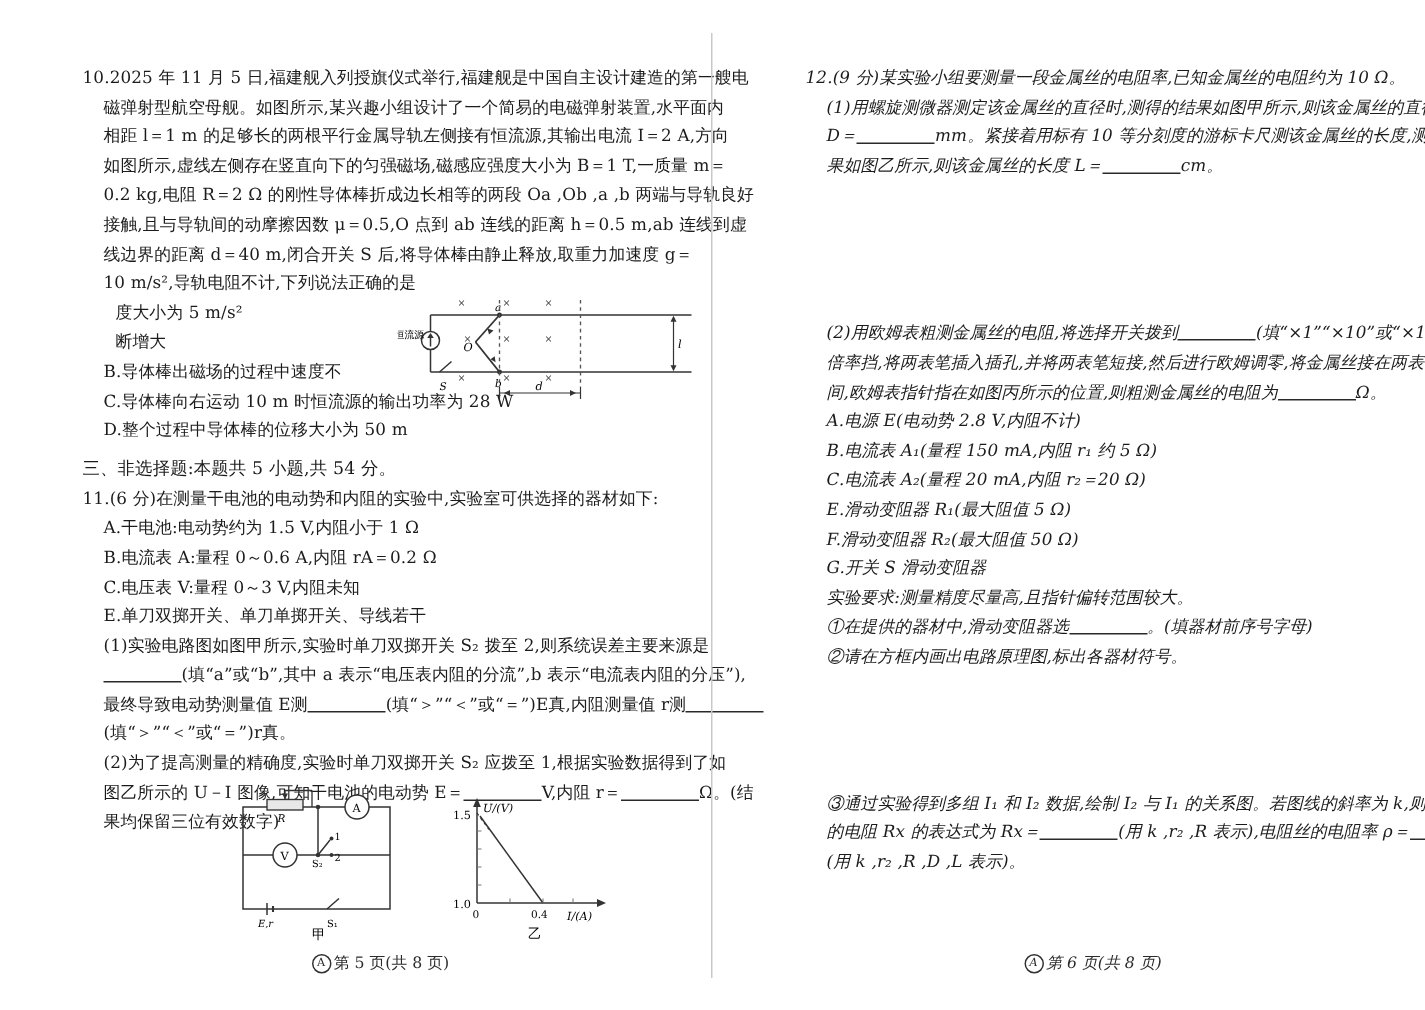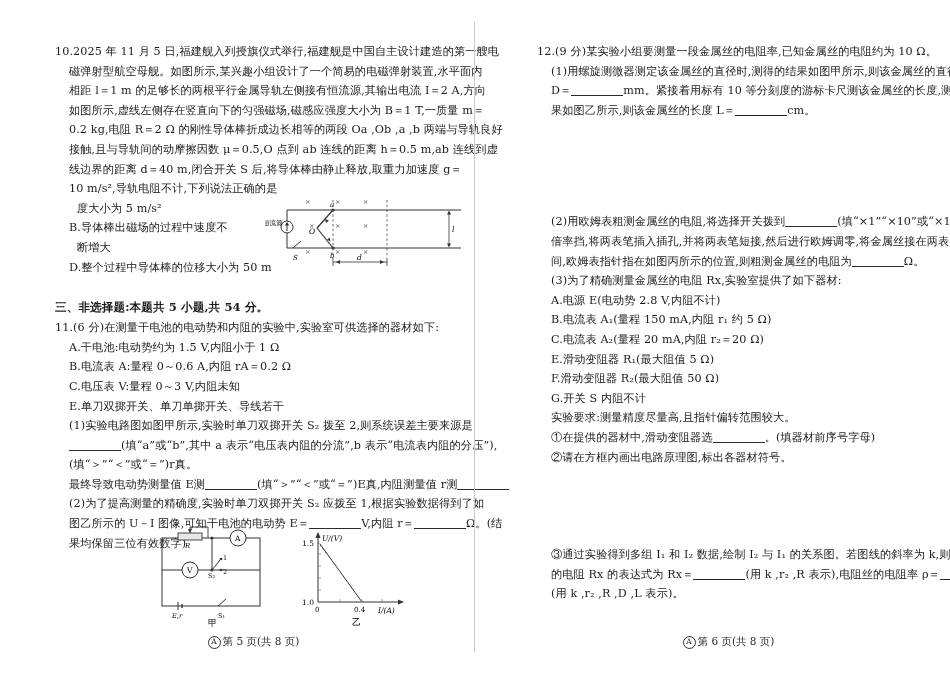--- a/index.html
+++ b/index.html
@@ -13,36 +13,36 @@
   .page{
     position:absolute;inset:0;
     display:flex;
   }
   .col{
     position:relative;
     width:475px;height:673px;
     box-sizing:border-box;
   }
   .col-left{padding:42px 22px 0 55px;}
-  .col-right{padding:42px 30px 0 62px;}
+  .col-right{padding:42px 30px 0 62px;font-style:italic;}
   .divider{
     position:absolute;left:474px;top:22px;
     width:1px;height:630px;background:#c9c9c9;
   }
   p{margin:0;}
   .ln{
     font-size:11.2px;
     line-height:19.6px;
     letter-spacing:.1px;
     text-align:justify;
     white-space:nowrap;
   }
   .hang{padding-left:14px;}
   .hang2{padding-left:22px;}
-  .sec-head{font-size:11.6px;font-weight:bold;line-height:21px;margin-top:20px;}
+  .sec-head{font-size:11.6px;font-weight:normal;line-height:21px;margin-top:5px;}
   .blank{
     display:inline-block;
     border-bottom:1px solid #2a2a2a;
     min-width:52px;height:12px;
     vertical-align:-2px;
   }
   .footer{
     position:absolute;bottom:24px;left:16px;width:100%;
     text-align:center;font-size:10.5px;color:#2b2b2b;
   }
@@ -68,36 +68,37 @@
     <p class="ln">10.2025 年 11 月 5 日,福建舰入列授旗仪式举行,福建舰是中国自主设计建造的第一艘电</p>
     <p class="ln hang">磁弹射型航空母舰。如图所示,某兴趣小组设计了一个简易的电磁弹射装置,水平面内</p>
     <p class="ln hang">相距 l＝1 m 的足够长的两根平行金属导轨左侧接有恒流源,其输出电流 I＝2 A,方向</p>
     <p class="ln hang">如图所示,虚线左侧存在竖直向下的匀强磁场,磁感应强度大小为 B＝1 T,一质量 m＝</p>
     <p class="ln hang">0.2 kg,电阻 R＝2 Ω 的刚性导体棒折成边长相等的两段 Oa ,Ob ,a ,b 两端与导轨良好</p>
     <p class="ln hang">接触,且与导轨间的动摩擦因数 μ＝0.5,O 点到 ab 连线的距离 h＝0.5 m,ab 连线到虚</p>
     <p class="ln hang">线边界的距离 d＝40 m,闭合开关 S 后,将导体棒由静止释放,取重力加速度 g＝</p>
     <p class="ln hang">10 m/s²,导轨电阻不计,下列说法正确的是</p>
 
     <p class="ln hang2">度大小为 5 m/s²</p>
+    <p class="ln hang2">断增大</p>
     <p class="ln hang">B.导体棒出磁场的过程中速度不</p>
-    <p class="ln hang2">断增大</p>
+    <p class="ln hang">C.导体棒向右运动 10 m 时恒流源的输出功率为 28 W</p>
     <p class="ln hang">D.整个过程中导体棒的位移大小为 50 m</p>
 
     <p class="ln sec-head">三、非选择题:本题共 5 小题,共 54 分。</p>
 
     <p class="ln">11.(6 分)在测量干电池的电动势和内阻的实验中,实验室可供选择的器材如下:</p>
     <p class="ln hang">A.干电池:电动势约为 1.5 V,内阻小于 1 Ω</p>
     <p class="ln hang">B.电流表 A:量程 0～0.6 A,内阻 rA＝0.2 Ω</p>
     <p class="ln hang">C.电压表 V:量程 0～3 V,内阻未知</p>
     <p class="ln hang">E.单刀双掷开关、单刀单掷开关、导线若干</p>
 
     <p class="ln hang">(1)实验电路图如图甲所示,实验时单刀双掷开关 S₂ 拨至 2,则系统误差主要来源是</p>
     <p class="ln hang"><span class="blank"></span>(填“a”或“b”,其中 a 表示“电压表内阻的分流”,b 表示“电流表内阻的分压”),</p>
+    <p class="ln hang">最终导致电动势测量值 E测<span class="blank"></span>(填“＞”“＜”或“＝”)E真,内阻测量值 r测<span class="blank"></span></p>
     <p class="ln hang">(填“＞”“＜”或“＝”)r真。</p>
-    <p class="ln hang">最终导致电动势测量值 E测<span class="blank"></span>(填“＞”“＜”或“＝”)E真,内阻测量值 r测<span class="blank"></span></p>
 
     <p class="ln hang">(2)为了提高测量的精确度,实验时单刀双掷开关 S₂ 应拨至 1,根据实验数据得到了如</p>
     <p class="ln hang">图乙所示的 U－I 图像,可知干电池的电动势 E＝<span class="blank"></span>V,内阻 r＝<span class="blank"></span>Ω。(结</p>
     <p class="ln hang">果均保留三位有效数字)</p>
 
     <div class="rail-fig">
       <svg width="200" height="72" viewBox="0 0 200 72">
 
         <line x1="22" y1="14" x2="196" y2="14" stroke="#333" stroke-width="1.1"></line>
         <line x1="22" y1="52" x2="196" y2="52" stroke="#333" stroke-width="1.1"></line>
@@ -237,27 +238,26 @@
     <p class="ln hang">(1)用螺旋测微器测定该金属丝的直径时,测得的结果如图甲所示,则该金属丝的直径</p>
     <p class="ln hang">D＝<span class="blank"></span>mm。紧接着用标有 10 等分刻度的游标卡尺测该金属丝的长度,测得的结</p>
     <p class="ln hang">果如图乙所示,则该金属丝的长度 L＝<span class="blank"></span>cm。</p>
 
     <div style="height:92px"></div>
 
     <p class="ln hang">(2)用欧姆表粗测金属丝的电阻,将选择开关拨到<span class="blank"></span>(填“×1”“×10”或“×100”)</p>
     <p class="ln hang">倍率挡,将两表笔插入插孔,并将两表笔短接,然后进行欧姆调零,将金属丝接在两表笔</p>
     <p class="ln hang">间,欧姆表指针指在如图丙所示的位置,则粗测金属丝的电阻为<span class="blank"></span>Ω。</p>
 
-    <p class="ln hang">(3)为了精确测量金属丝的电阻 Rx,实验室提供了如下器材:</p>
     <p class="ln hang">A.电源 E(电动势 2.8 V,内阻不计)</p>
     <p class="ln hang">B.电流表 A₁(量程 150 mA,内阻 r₁ 约 5 Ω)</p>
     <p class="ln hang">C.电流表 A₂(量程 20 mA,内阻 r₂＝20 Ω)</p>
     <p class="ln hang">E.滑动变阻器 R₁(最大阻值 5 Ω)</p>
     <p class="ln hang">F.滑动变阻器 R₂(最大阻值 50 Ω)</p>
-    <p class="ln hang">G.开关 S 内阻不计</p>
+    <p class="ln hang">G.开关 S 滑动变阻器</p>
     <p class="ln hang">实验要求:测量精度尽量高,且指针偏转范围较大。</p>
     <p class="ln hang">①在提供的器材中,滑动变阻器选<span class="blank"></span>。(填器材前序号字母)</p>
     <p class="ln hang">②请在方框内画出电路原理图,标出各器材符号。</p>
 
     <div style="height:78px"></div>
 
     <p class="ln hang">③通过实验得到多组 I₁ 和 I₂ 数据,绘制 I₂ 与 I₁ 的关系图。若图线的斜率为 k,则电阻丝</p>
     <p class="ln hang">的电阻 Rx 的表达式为 Rx＝<span class="blank"></span>(用 k ,r₂ ,R 表示),电阻丝的电阻率 ρ＝<span class="blank"></span></p>
     <p class="ln hang">(用 k ,r₂ ,R ,D ,L 表示)。</p>
 

